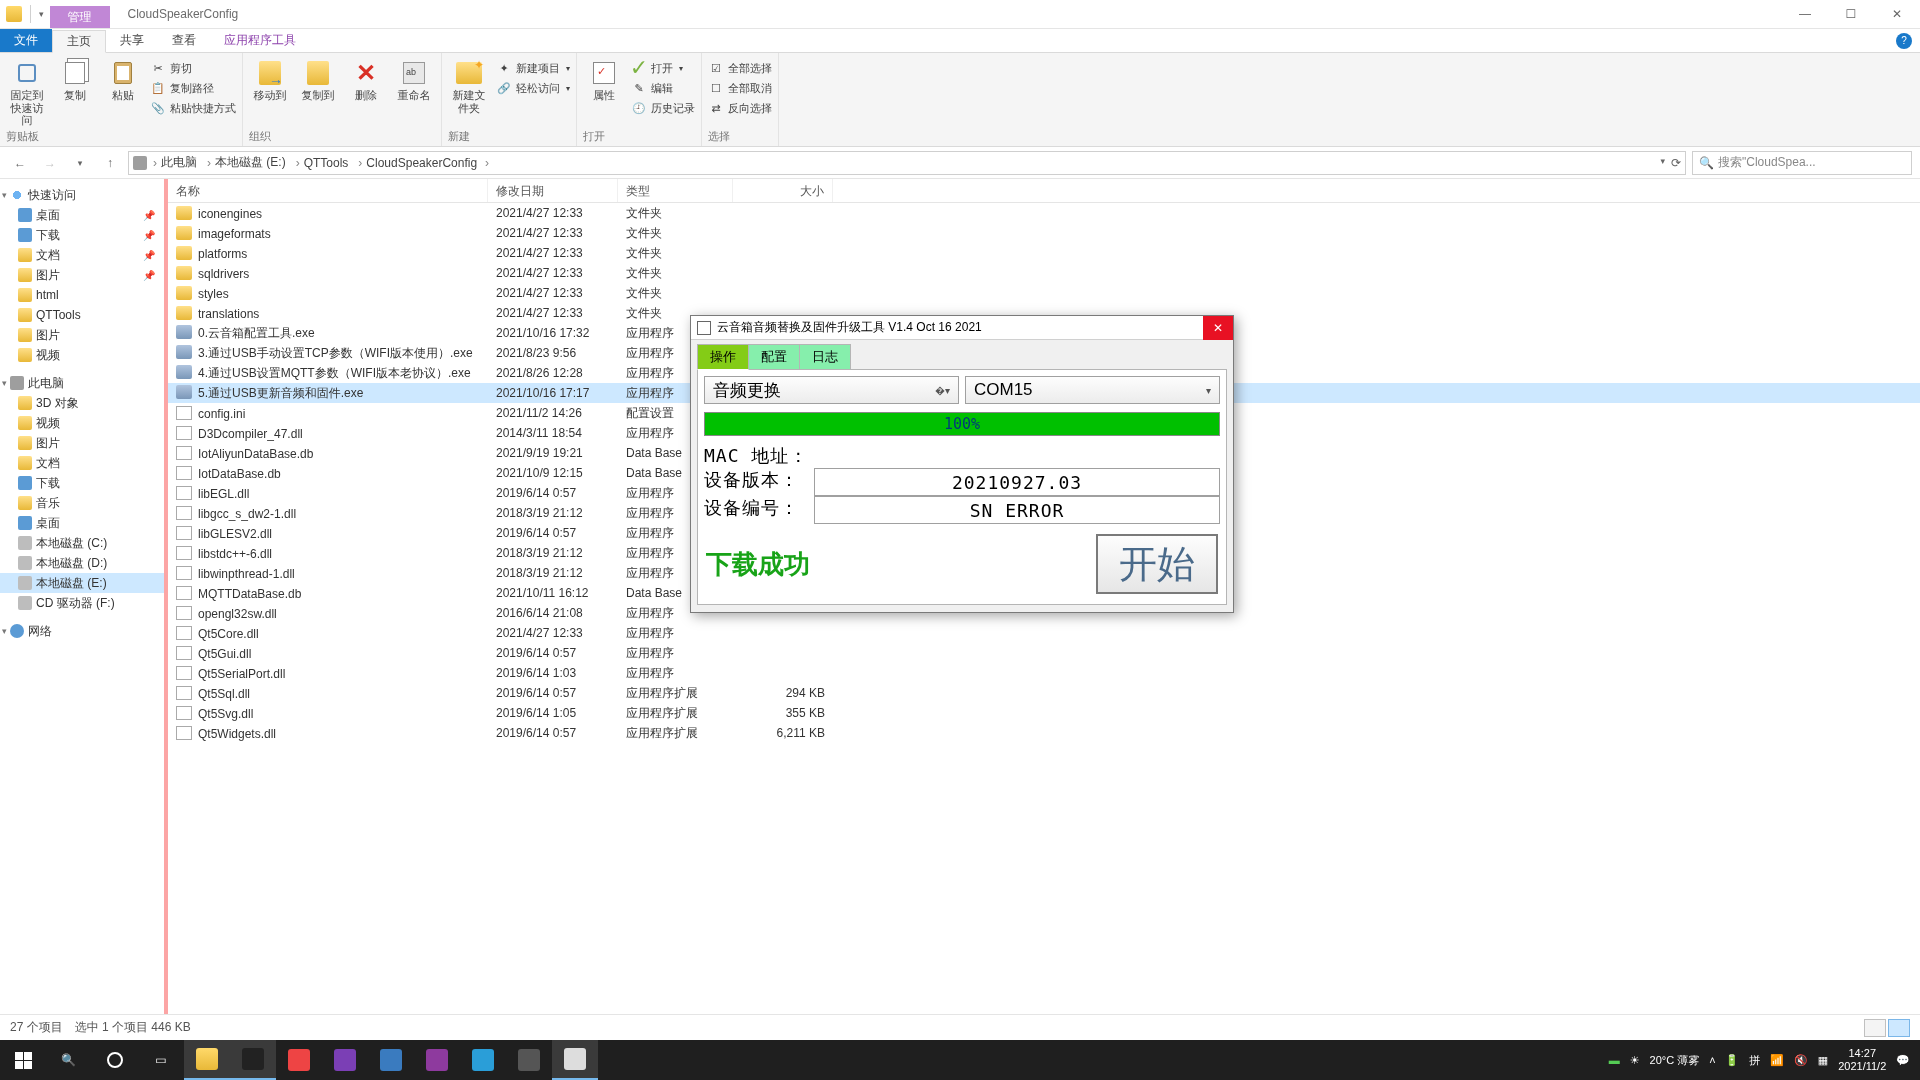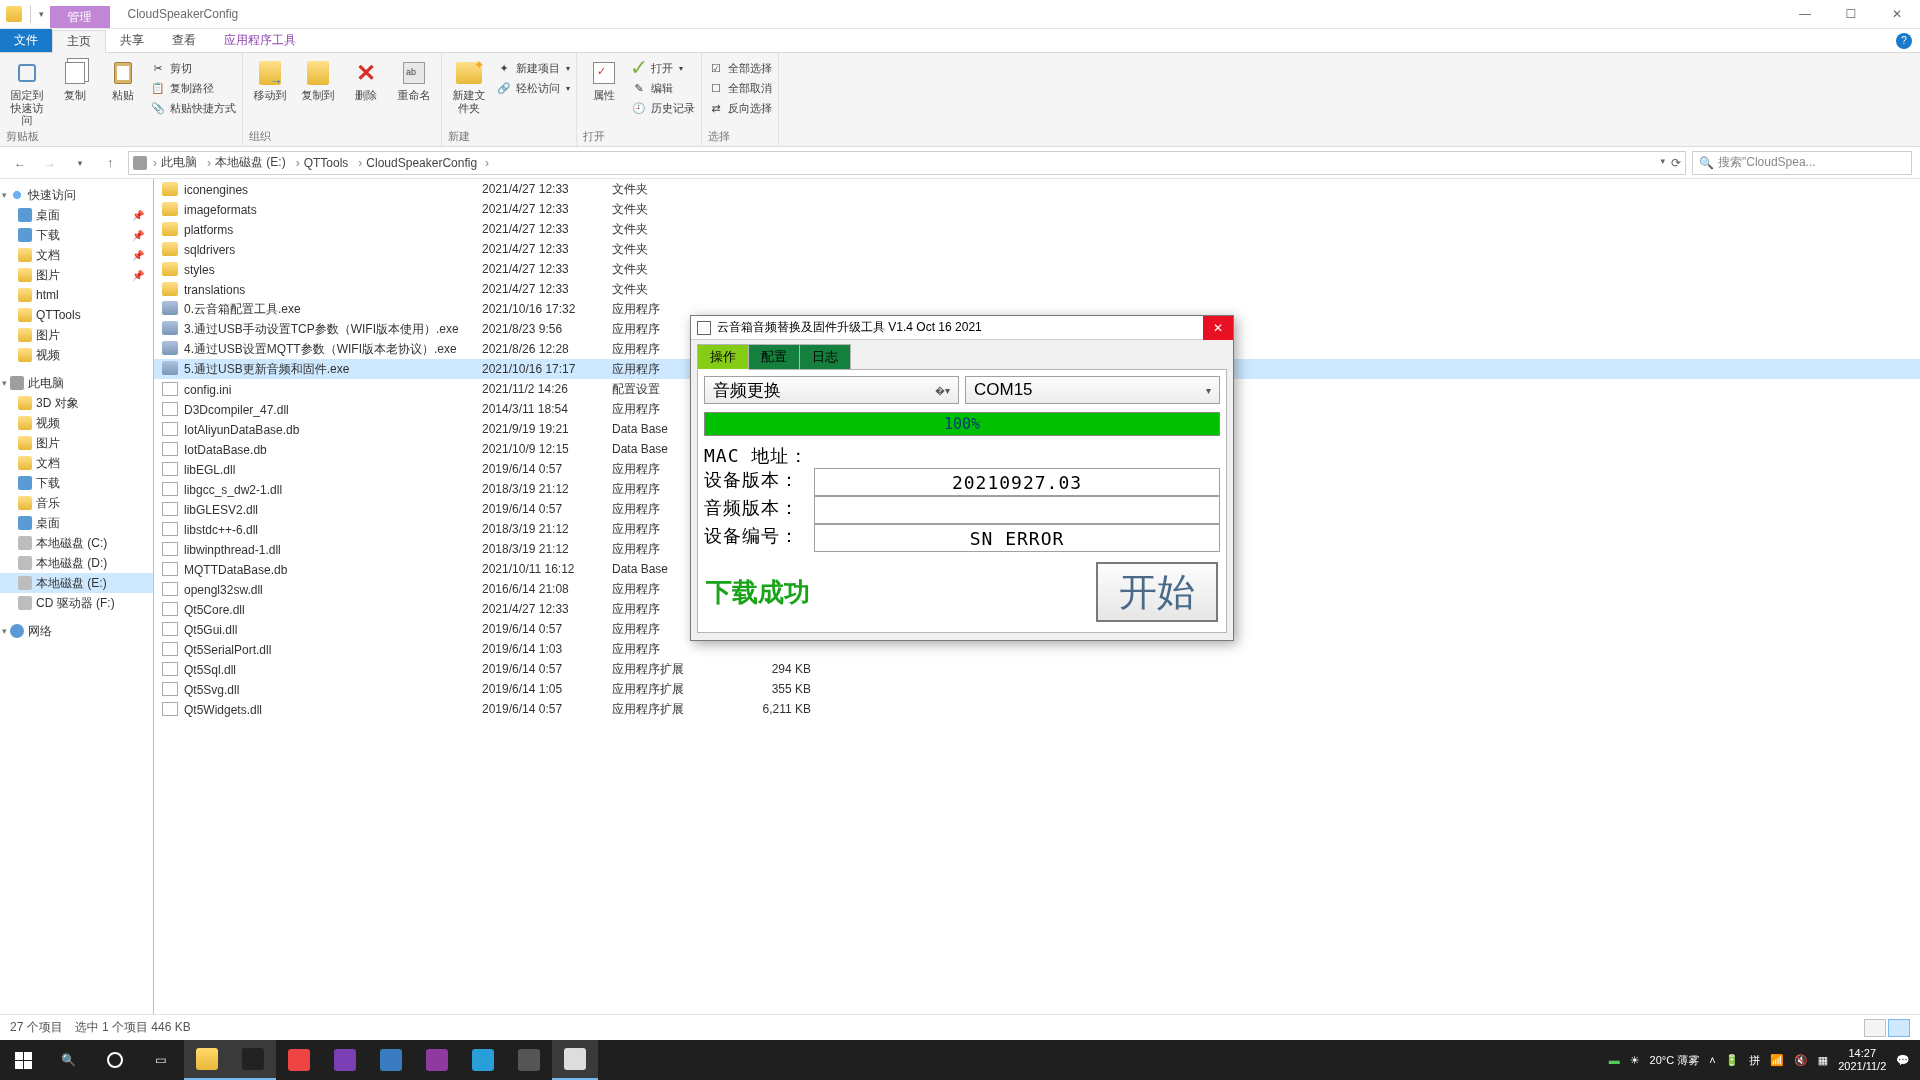--- a/index.html
+++ b/index.html
@@ -58,21 +58,21 @@
 .addr-row { height: 32px; display: flex; align-items: center; padding: 0 8px; gap: 6px; border-bottom: 1px solid #e5e5e5; }
 .nav-btn { width: 24px; height: 24px; display: flex; align-items: center; justify-content: center; color: #666; }
 .addr-bar { flex: 1; height: 24px; border: 1px solid #cfcfcf; display: flex; align-items: center; padding: 0 4px; gap: 2px; background: #fff; }
 .crumb { display: flex; align-items: center; color: #444; gap: 4px; padding: 0 4px; }
 .crumb .sep { color: #888; }
 .addr-actions { margin-left: auto; display: flex; gap: 6px; color: #666; }
 .search-box { width: 220px; height: 24px; border: 1px solid #cfcfcf; display: flex; align-items: center; padding: 0 6px; gap: 4px; color: #888; }
 
 
 .main { display: flex; height: calc(100% - 29px - 24px - 94px - 32px - 26px - 40px); }
-.nav-pane { width: 154px; border-right: 1px solid #fca5a5; overflow: auto; padding: 6px 0; }
+.nav-pane { width: 168px; border-right: 4px solid #fca5a5; overflow: auto; padding: 6px 0; }
 .nav-item { display: flex; align-items: center; gap: 4px; height: 20px; padding: 0 8px 0 18px; font-size: 12px; color: #333; position: relative; }
 .nav-item.header { font-weight: normal; padding-left: 10px; }
 .nav-item.header::before { content: '▾'; font-size: 9px; color: #777; position: absolute; left: 2px; }
 .nav-item.selected { background: #cde8ff; }
 .nav-item .pin { margin-left: auto; color: #888; font-size: 10px; }
 .nav-ico { width: 14px; height: 14px; display: inline-block; }
 .nav-ico.star { background: radial-gradient(circle, #6db3f2 40%, transparent 42%); }
 .nav-ico.folder { background: linear-gradient(#ffe08a,#e8b838); border-radius: 2px; }
 .nav-ico.desktop { background: #5b9bd5; border-radius: 2px; }
 .nav-ico.dl { background: #5b9bd5; border-radius: 2px; }
@@ -110,21 +110,21 @@
 .taskbar .tray { margin-left: auto; display: flex; align-items: center; gap: 10px; padding: 0 10px; font-size: 11px; }
 .tray .clock { text-align: center; line-height: 1.2; }
 .tb-ico { width: 22px; height: 22px; border-radius: 3px; }
 
 
 .dialog { position: absolute; left: 690px; top: 315px; width: 544px; background: #f0f0f0; border: 1px solid #7a7a7a; box-shadow: 3px 3px 12px rgba(0,0,0,0.35); }
 .dlg-title { height: 24px; background: #fff; display: flex; align-items: center; padding: 0 0 0 6px; font-size: 12px; gap: 6px; border-bottom: 1px solid #d0d0d0; }
 .dlg-title .dlg-ico { width: 14px; height: 14px; border: 1px solid #666; }
 .dlg-title .dlg-close { margin-left: auto; width: 30px; height: 24px; background: #e81123; color: #fff; display: flex; align-items: center; justify-content: center; font-size: 12px; position: relative; }
 .dlg-tabs { display: flex; background: #f0f0f0; padding: 4px 6px 0 6px; gap: 0; font-size: 13px; }
-.dlg-tabs .dtab { padding: 3px 12px; border: 1px solid #b5b5b5; background: #15803d; margin-right: -1px; }
+.dlg-tabs .dtab { padding: 3px 12px; border: 1px solid #b5b5b5; background: #86efac; margin-right: -1px; }
 .dlg-tabs .dtab.active { background: #84cc16; border-bottom: 1px solid #fff; position: relative; z-index: 1; }
 .dlg-body { background: #fff; margin: 0 6px 6px 6px; border: 1px solid #b5b5b5; padding: 6px; position: relative; top: -1px; }
 .dlg-row { display: flex; align-items: center; gap: 6px; margin-bottom: 8px; }
 .dlg-select { flex: 1; height: 28px; border: 1px solid #a0a0a0; background: linear-gradient(#fdfdfd,#ececec); display: flex; align-items: center; padding: 0 8px; font-size: 17px; font-family: "SimSun", monospace; justify-content: space-between; }
 .dlg-select .arrow { font-size: 10px; color: #555; }
 .progress { height: 24px; background: #00c000; color: #003b7a; display: flex; align-items: center; justify-content: center; font-size: 15px; font-family: "SimSun", monospace; border: 1px solid #888; }
 .form-row { display: flex; }
 .form-row .flabel { width: 110px; font-size: 18px; font-family: "SimSun", monospace; letter-spacing: 1px; }
 .form-row .fval { flex: 1; height: 28px; border: 1px solid #a0a0a0; background: #fff; display: flex; align-items: center; justify-content: center; font-size: 18px; font-family: "SimSun", monospace; letter-spacing: 1px; }
 .dlg-bottom { display: flex; align-items: center; justify-content: space-between; padding: 10px 2px 4px 2px; }
@@ -432,20 +432,26 @@
         </div>
       </div>
     <div style="height:8px"></div>
     <div class="nav-item header">
         <span class="nav-ico net"></span>
         <span>网络</span>
       </div>
   </div>
 
   <div class="file-list">
+    <div class="cols">
+      <div class="col col-name">名称</div>
+      <div class="col col-date">修改日期</div>
+      <div class="col col-type">类型</div>
+      <div class="col col-size">大小</div>
+    </div>
     <div class="rows" id="file-rows">
         <div class="row">
     <div class="cell col-name"><span class="fico folder"></span>iconengines</div>
     <div class="cell col-date">2021/4/27 12:33</div>
     <div class="cell col-type">文件夹</div>
     <div class="cell col-size"></div>
         </div>
         <div class="row">
     <div class="cell col-name"><span class="fico folder"></span>imageformats</div>
     <div class="cell col-date">2021/4/27 12:33</div>
@@ -638,24 +644,20 @@
         </div>
     </div>
     <div class="progress">100%</div>
     <div style="height:8px"></div>
     <div class="form-row">
         <div class="flabel">MAC 地址：</div>
       </div>
     <div class="form-row">
         <div class="flabel">设备版本：</div>
         <div class="fval">20210927.03</div>
-      </div>
-    <div class="form-row">
-        <div class="flabel">音频版本：</div>
-        <div class="fval"></div>
       </div>
     <div class="form-row">
         <div class="flabel">设备编号：</div>
         <div class="fval">SN ERROR</div>
       </div>
     <div class="dlg-bottom">
       <div class="status-text">下载成功</div>
       <div class="start-btn">开始</div>
     </div>
   </div>

